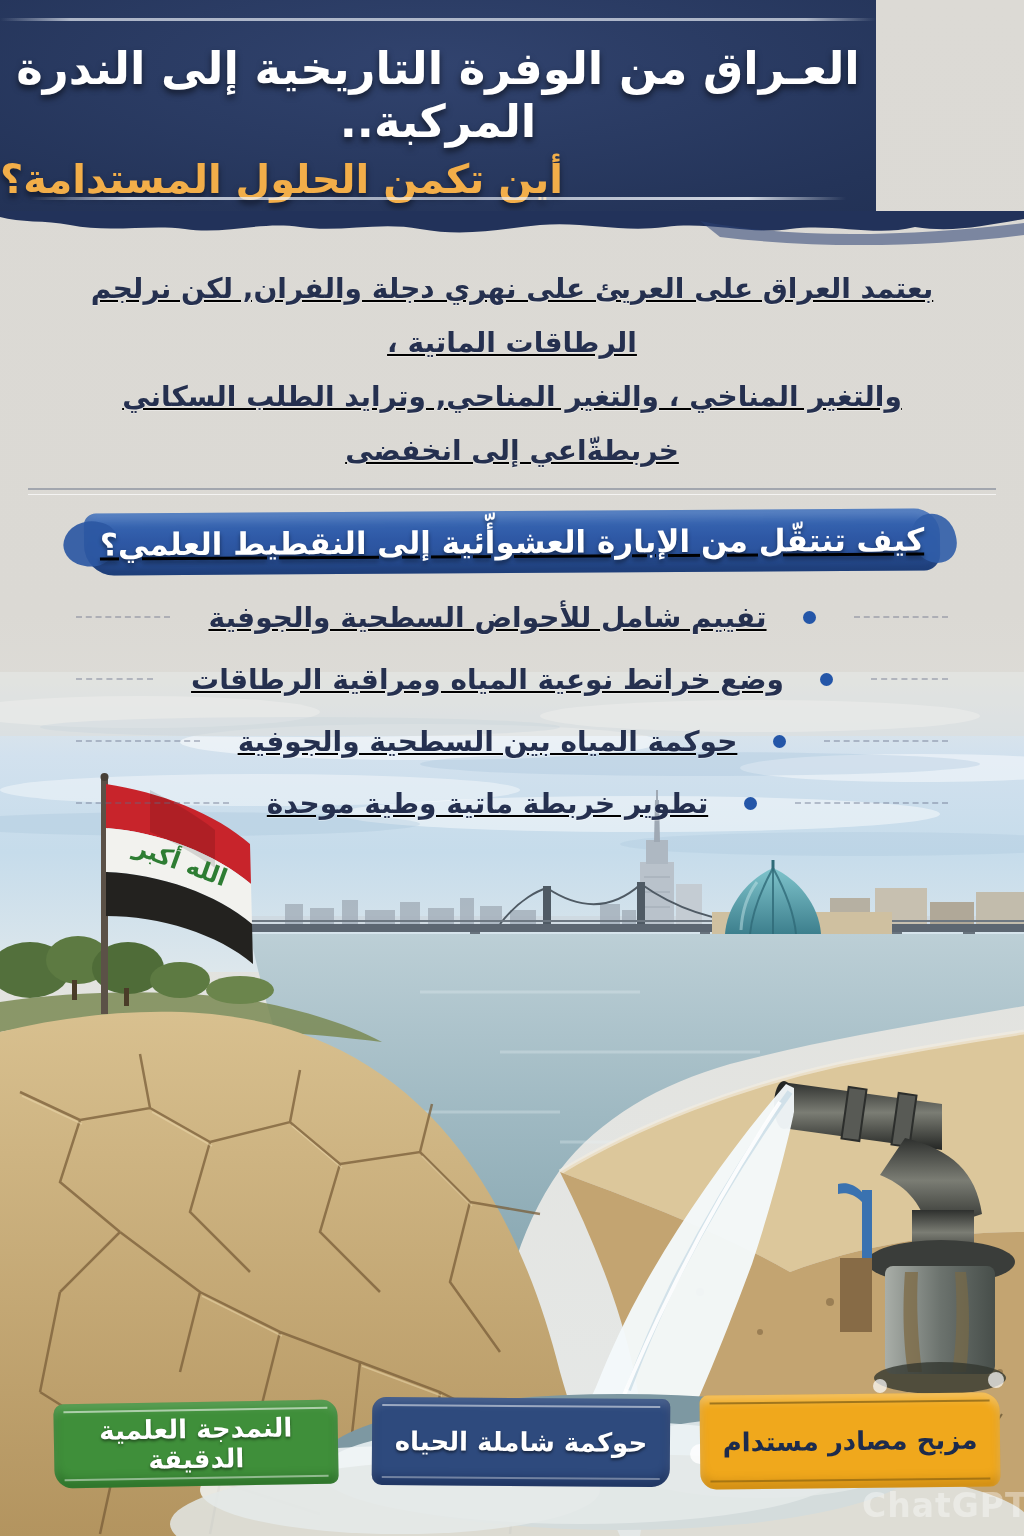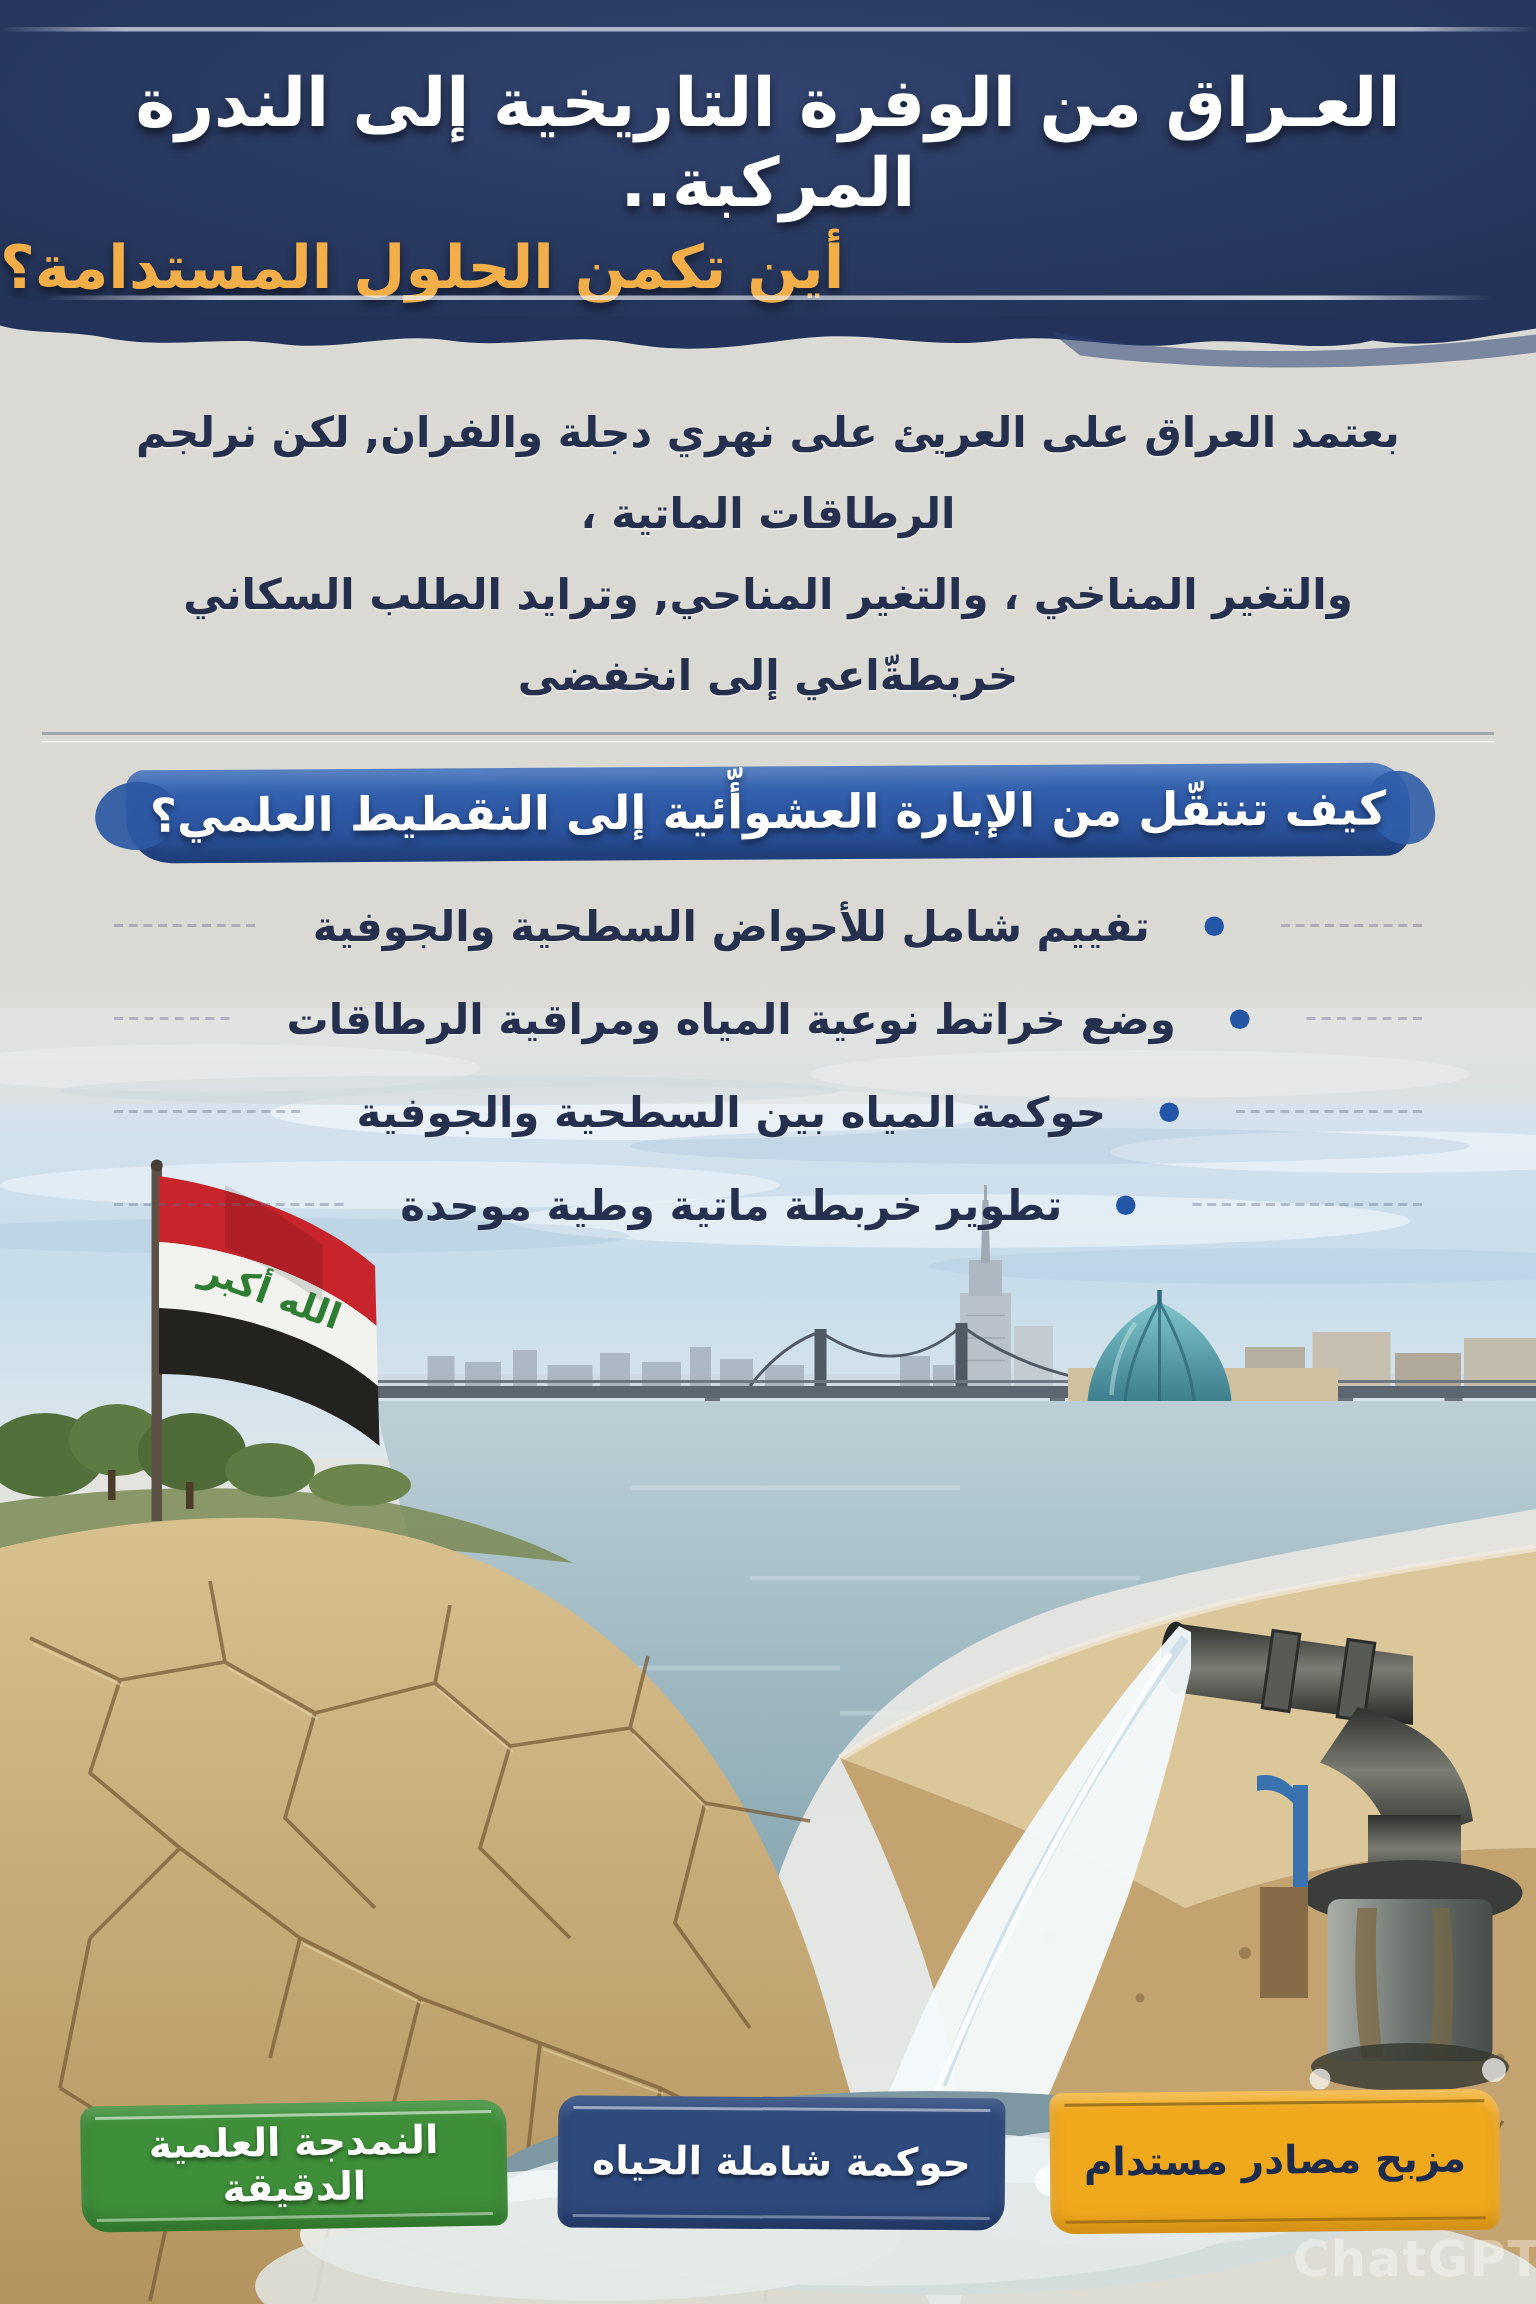--- a/index.html
+++ b/index.html
@@ -3,35 +3,35 @@
 <meta charset="utf-8">
 <style>
   html,body{margin:0;padding:0;background:#888;}
   .poster{
     position:relative;width:1024px;height:1536px;margin:0 auto;overflow:hidden;
     background:linear-gradient(180deg,#dcdad5 0%,#dbd9d4 40%,#e2e2de 60%,#e6e9e8 100%);
     font-family:"DejaVu Sans",sans-serif;
   }
   
   .banner{
-    position:absolute;top:0;left:0;width:1024px;height:212px;z-index:5;
+    position:absolute;top:0;left:0;width:876px;height:212px;z-index:5;
     background:radial-gradient(120% 140% at 50% 30%,#31436e 0%,#243459 55%,#1d2b4c 100%);
   }
   .banner-topline{position:absolute;top:18px;left:0;right:0;height:3px;
     background:linear-gradient(90deg,rgba(255,255,255,0) 0%,rgba(235,240,248,.85) 8%,rgba(235,240,248,.85) 92%,rgba(255,255,255,0) 100%);
     opacity:.8;}
   .banner-underline{position:absolute;bottom:12px;left:30px;right:30px;height:3px;
     background:linear-gradient(90deg,rgba(255,255,255,0),rgba(240,244,250,.8) 12%,rgba(240,244,250,.6) 50%,rgba(240,244,250,.85) 88%,rgba(255,255,255,0));}
   .title-1{margin:0;padding-top:42px;text-align:center;font-size:45px;font-weight:bold;color:#ffffff;
     text-shadow:0 4px 6px rgba(0,0,0,.55);letter-spacing:-1px;}
   .title-2{margin:8px 0 0;text-align:left;font-size:40px;font-weight:bold;color:#f2ae49;
     text-shadow:0 4px 6px rgba(0,0,0,.5);}
   .banner-tear{position:absolute;top:211px;left:0;width:1024px;height:42px;z-index:5;display:block;}
   
-  .content{position:relative;z-index:4;}
+  .content{position:relative;z-index:4;text-decoration:underline;}
   .intro{margin:262px 56px 0;}
   .intro p{margin:0;text-align:center;font-size:28px;font-weight:bold;color:#25304f;line-height:54px;
     text-shadow:0 1px 0 rgba(255,255,255,.35);}
   .divider{margin:10px 28px 0;height:4px;
     border-top:2px solid rgba(115,124,142,.55);border-bottom:1px solid rgba(255,255,255,.7);}
   
   .section-banner{position:relative;margin:16px auto 0;width:856px;height:62px;
     background:linear-gradient(180deg,#3b6cb8 0%,#2e58a5 45%,#274d92 100%);
     border-radius:12px 26px 16px 30px;transform:rotate(-.35deg);
     box-shadow:inset 0 8px 10px rgba(255,255,255,.16),inset 0 -10px 12px rgba(10,25,60,.3);}

